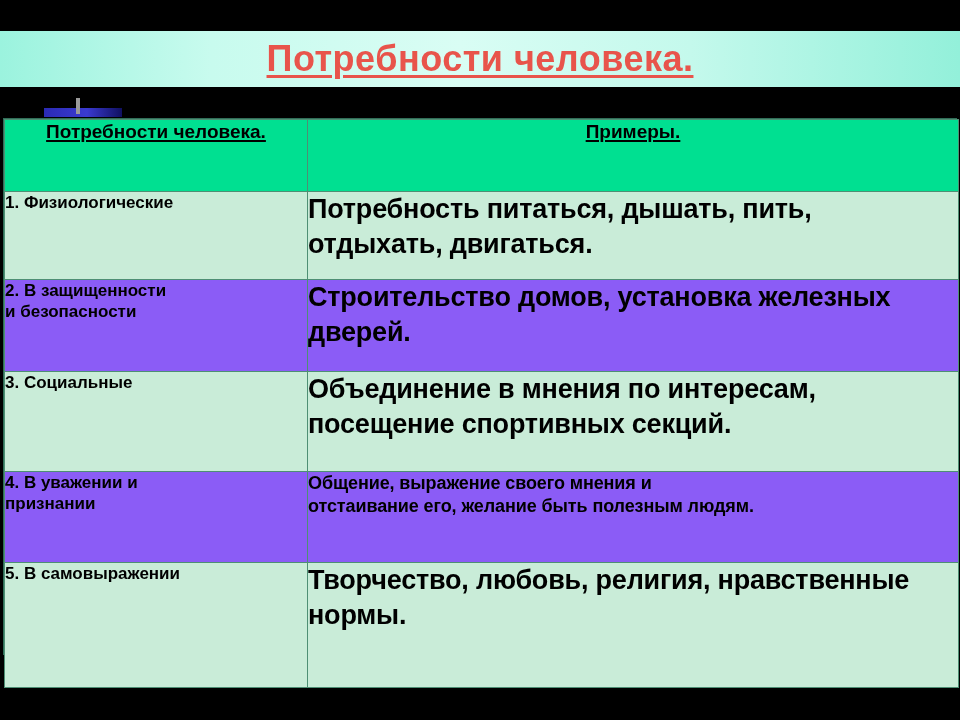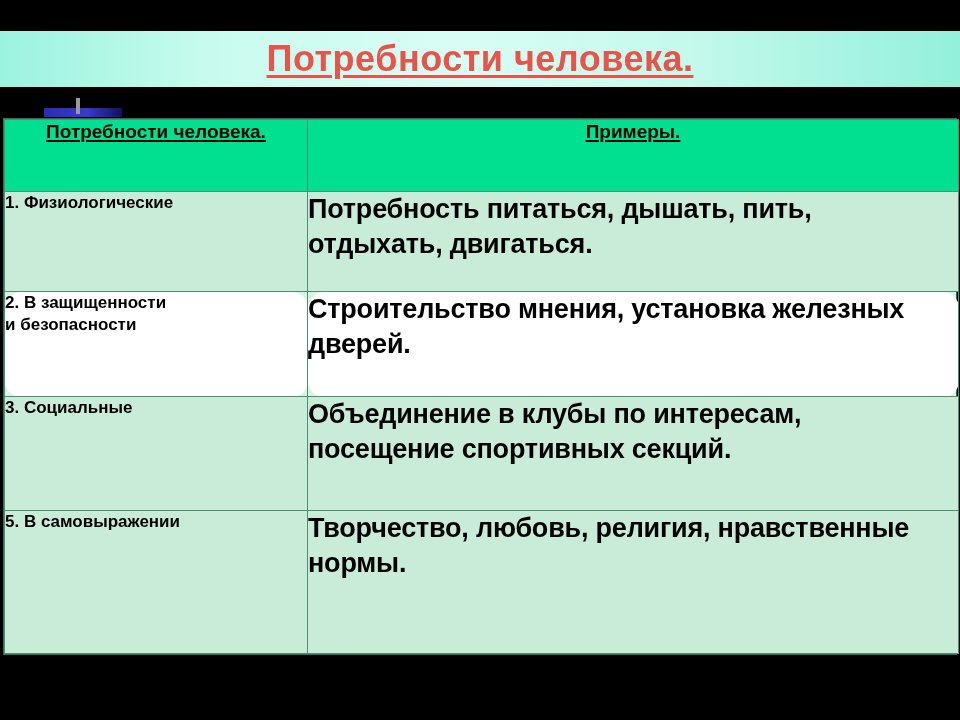--- a/index.html
+++ b/index.html
@@ -110,21 +110,21 @@
     font-weight: bold;
     line-height: 1.22;
     text-decoration: underline;
     text-decoration-thickness: 2px;
     text-underline-offset: 2px;
     display: inline-block;
   }
 
   
   .row-a td { background: #c9ecd8; }
-  .row-b td { background: #ffffff; border-radius: 16px; }
+  .row-b td { background: #8b5cf6; }
 
   .need-cell {
     padding: 8px 6px 6px 8px;
     margin-top: 40px;
   }
   .need-text {
     color: #000000;
     font-size: 17px;
     font-weight: bold;
     line-height: 1.25;
@@ -191,31 +191,41 @@
             <div class="ex-text">Потребность питаться, дышать, пить,
 отдыхать, двигаться.</div>
           </td>
         </tr>
         <tr class="row-b r2">
           <td class="need-cell">
             <div class="need-text">2. В защищенности
 и безопасности</div>
           </td>
           <td class="ex-cell">
-            <div class="ex-text">Строительство мнения, установка железных
+            <div class="ex-text">Строительство домов, установка железных
 дверей.</div>
           </td>
         </tr>
         <tr class="row-a r3">
           <td class="need-cell">
             <div class="need-text">3. Социальные</div>
           </td>
           <td class="ex-cell">
-            <div class="ex-text">Объединение в клубы по интересам,
+            <div class="ex-text">Объединение в мнения по интересам,
 посещение спортивных секций.</div>
+          </td>
+        </tr>
+        <tr class="row-b r4">
+          <td class="need-cell">
+            <div class="need-text">4. В уважении и
+признании</div>
+          </td>
+          <td class="ex-cell">
+            <div class="ex-text small">Общение, выражение своего мнения и
+отстаивание его, желание быть полезным людям.</div>
           </td>
         </tr>
         <tr class="row-a r5">
           <td class="need-cell">
             <div class="need-text">5. В самовыражении</div>
           </td>
           <td class="ex-cell">
             <div class="ex-text">Творчество, любовь, религия, нравственные
 нормы.</div>
           </td>

